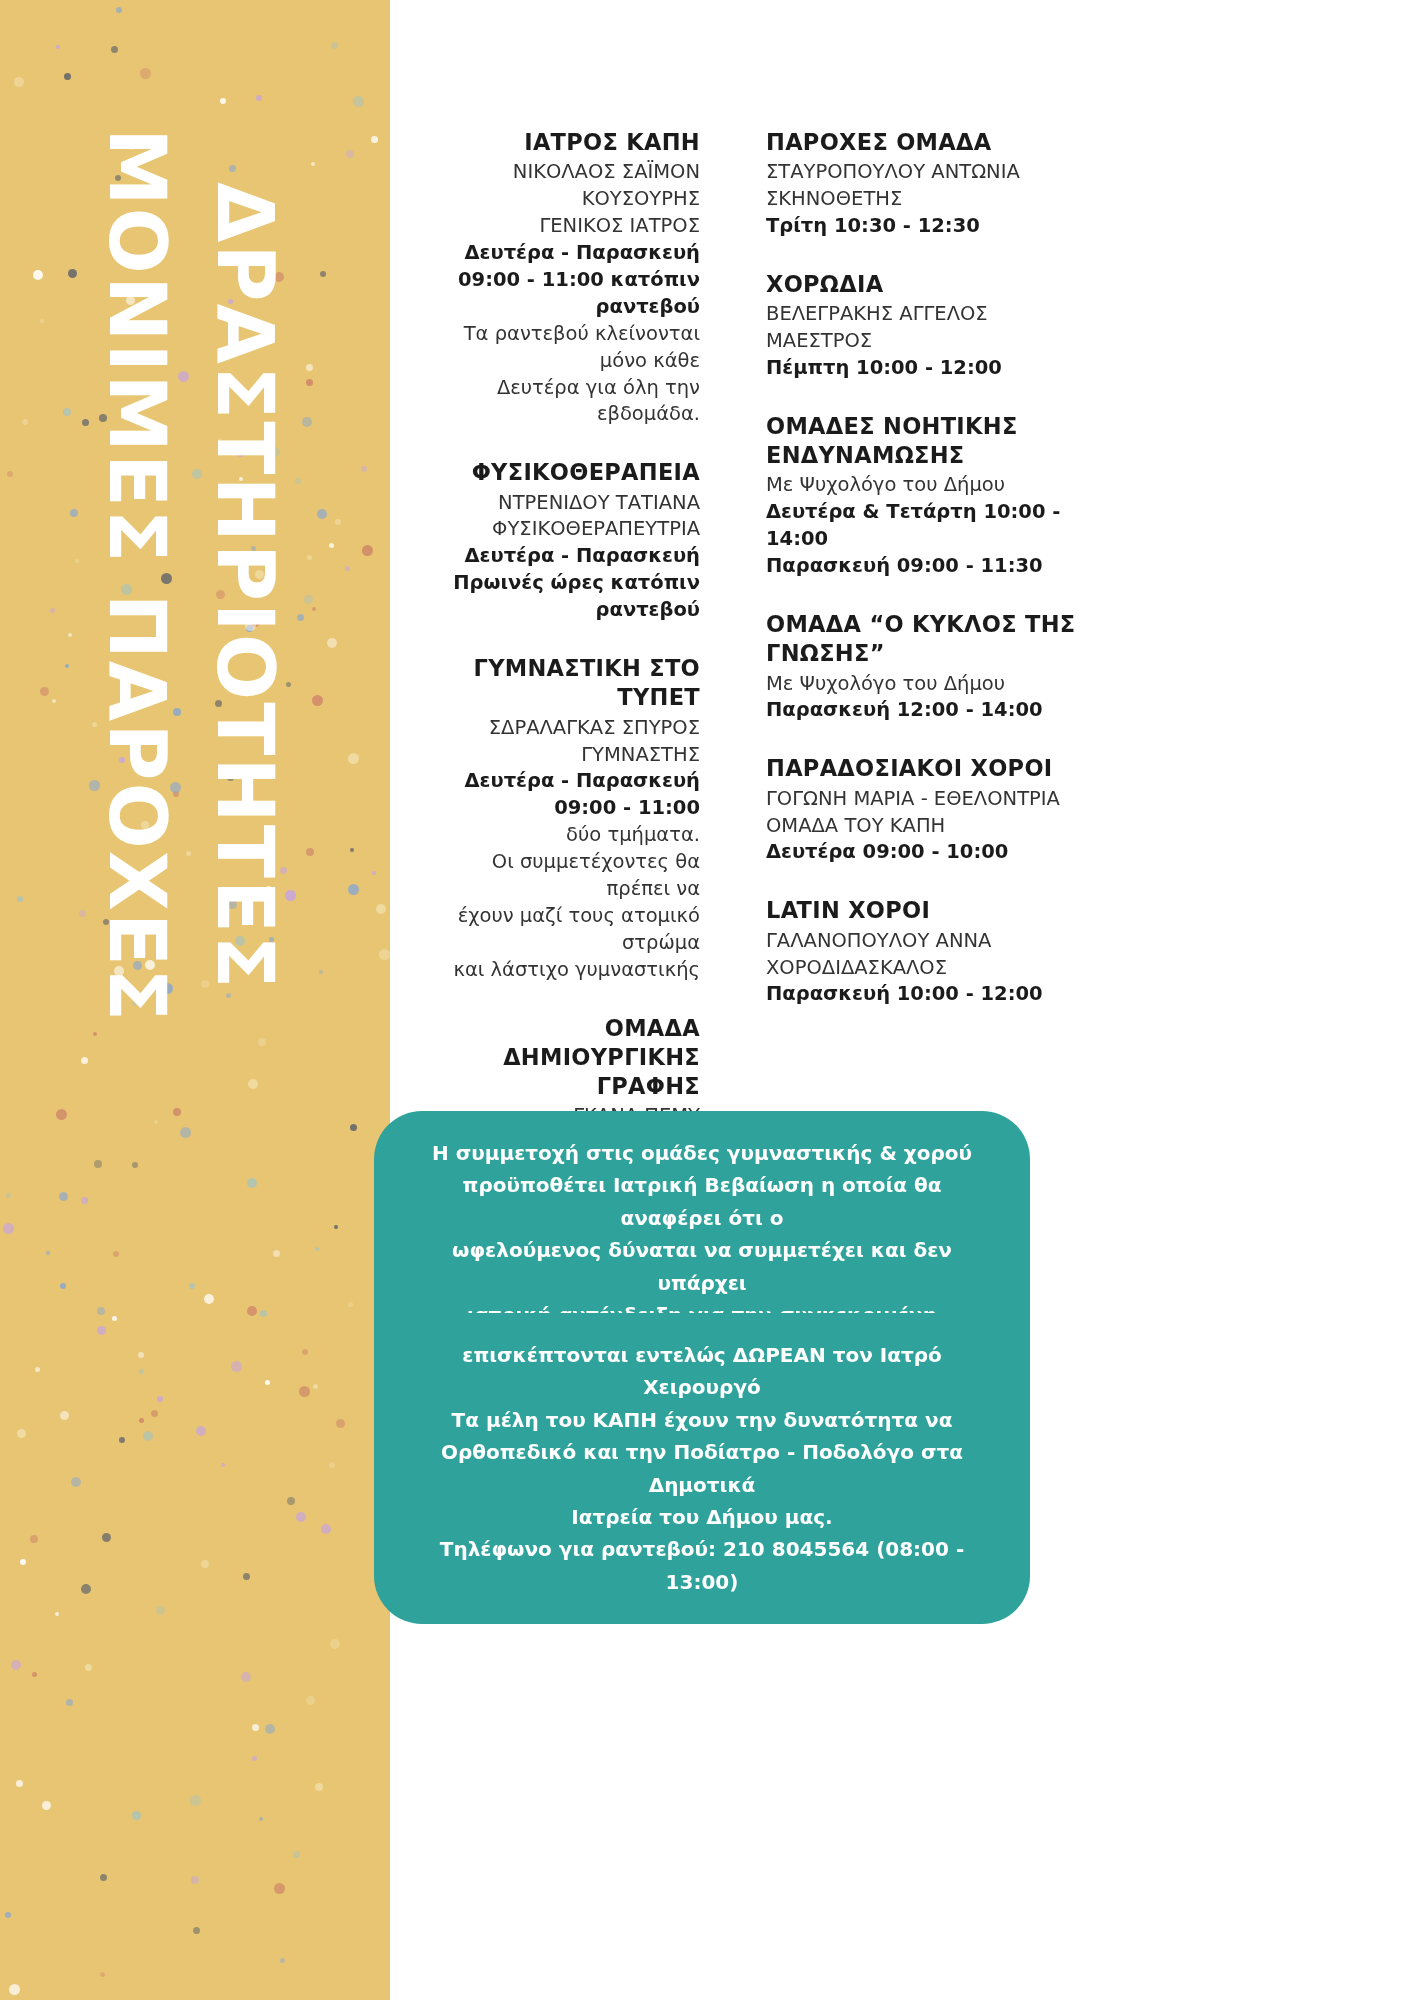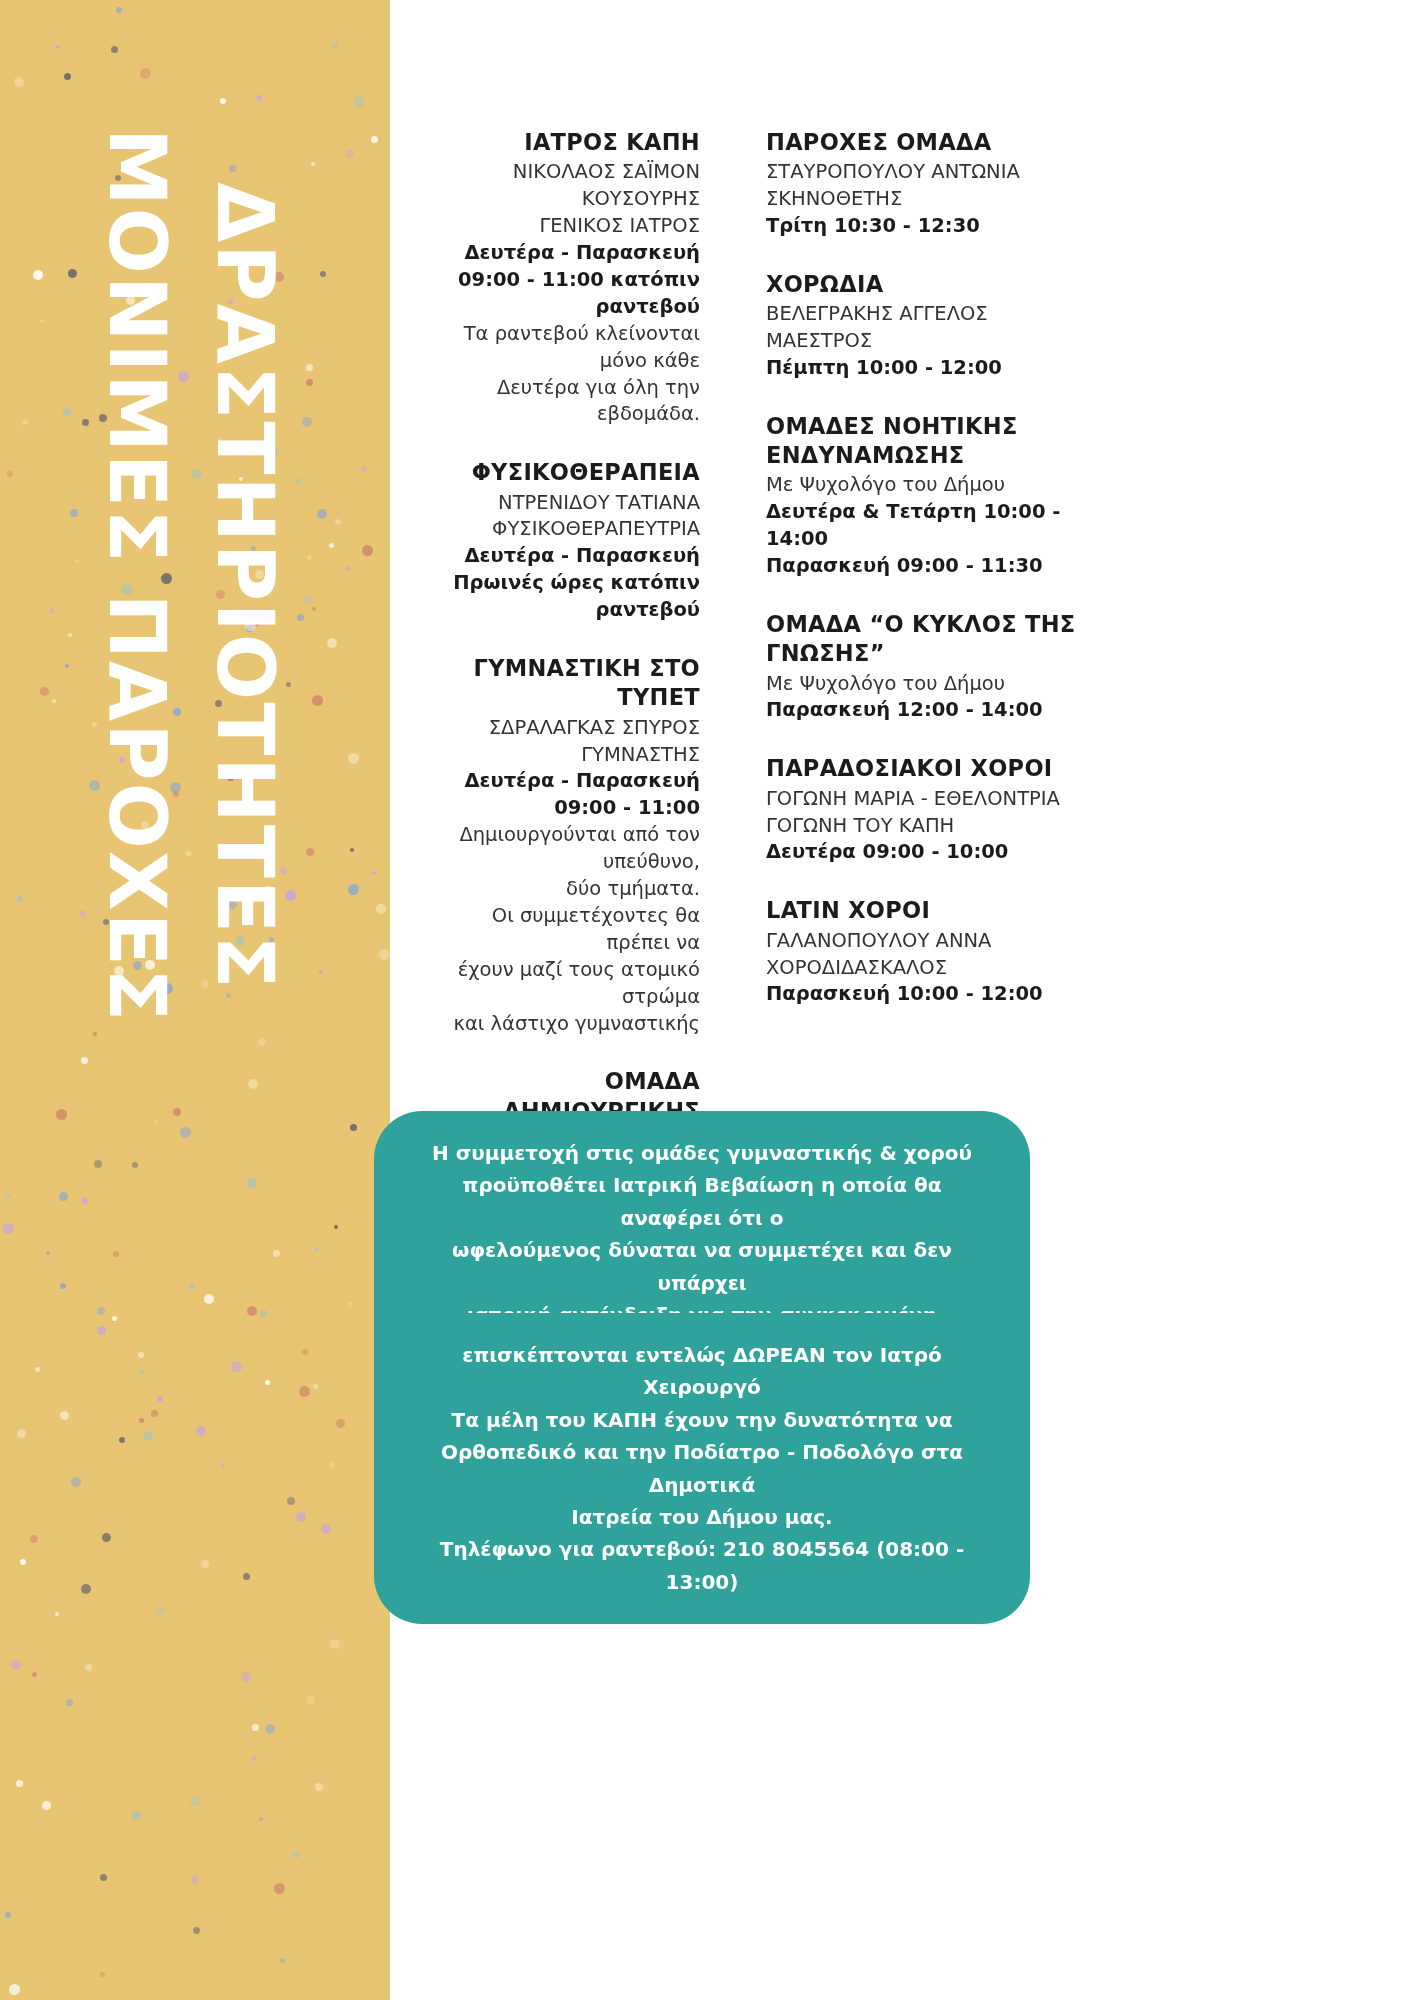--- a/index.html
+++ b/index.html
@@ -333,21 +333,20 @@
         <div class="b-line">ΦΥΣΙΚΟΘΕΡΑΠΕΥΤΡΙΑ</div>
         <div class="b-line bold">Δευτέρα - Παρασκευή</div>
         <div class="b-line bold">Πρωινές ώρες κατόπιν ραντεβού</div>
       </div>
       <div class="block">
         <div class="b-title">ΓΥΜΝΑΣΤΙΚΗ ΣΤΟ ΤΥΠΕΤ</div>
         <div class="b-line">ΣΔΡΑΛΑΓΚΑΣ ΣΠΥΡΟΣ</div>
         <div class="b-line">ΓΥΜΝΑΣΤΗΣ</div>
         <div class="b-line bold">Δευτέρα - Παρασκευή</div>
         <div class="b-line bold">09:00 - 11:00</div>
-        <div class="b-line">Δημιουργούνται από τον υπεύθυνο,</div>
         <div class="b-line">δύο τμήματα.</div>
         <div class="b-line">Οι συμμετέχοντες θα πρέπει να</div>
         <div class="b-line">έχουν μαζί τους ατομικό στρώμα</div>
         <div class="b-line">και λάστιχο γυμναστικής</div>
       </div>
       <div class="block">
         <div class="b-title">ΟΜΑΔΑ ΔΗΜΙΟΥΡΓΙΚΗΣ ΓΡΑΦΗΣ</div>
         <div class="b-line">ΓΚΑΝΑ ΠΕΜΥ</div>
         <div class="b-line">ΣΥΓΓΡΑΦΕΑΣ</div>
         <div class="b-line bold">Κάθε δεύτερη Τετάρτη</div>
@@ -381,21 +380,21 @@
         <div class="b-line bold">Παρασκευή 09:00 - 11:30</div>
       </div>
       <div class="block">
         <div class="b-title">ΟΜΑΔΑ “Ο ΚΥΚΛΟΣ ΤΗΣ ΓΝΩΣΗΣ”</div>
         <div class="b-line">Με Ψυχολόγο του Δήμου</div>
         <div class="b-line bold">Παρασκευή 12:00 - 14:00</div>
       </div>
       <div class="block">
         <div class="b-title">ΠΑΡΑΔΟΣΙΑΚΟΙ ΧΟΡΟΙ</div>
         <div class="b-line">ΓΟΓΩΝΗ ΜΑΡΙΑ - ΕΘΕΛΟΝΤΡΙΑ</div>
-        <div class="b-line">ΓΟΓΩΝΗ ΤΟΥ ΚΑΠΗ</div>
+        <div class="b-line">ΟΜΑΔΑ ΤΟΥ ΚΑΠΗ</div>
         <div class="b-line bold">Δευτέρα 09:00 - 10:00</div>
       </div>
       <div class="block">
         <div class="b-title">LATIN ΧΟΡΟΙ</div>
         <div class="b-line">ΓΑΛΑΝΟΠΟΥΛΟΥ ΑΝΝΑ</div>
         <div class="b-line">ΧΟΡΟΔΙΔΑΣΚΑΛΟΣ</div>
         <div class="b-line bold">Παρασκευή 10:00 - 12:00</div>
       </div>
     </div>
 </div>

